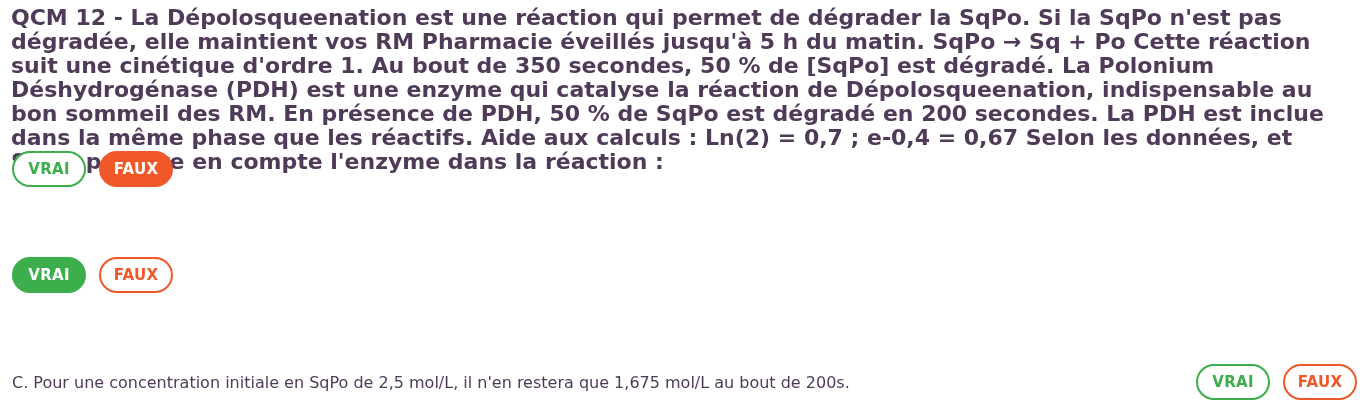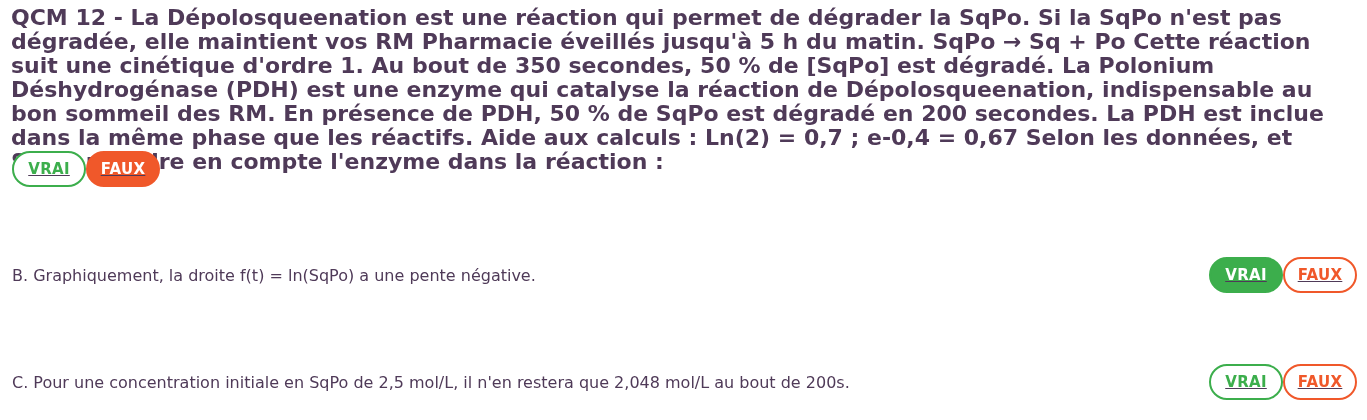--- a/index.html
+++ b/index.html
@@ -44,22 +44,22 @@
   .row-b{top:257px;}
   .row-c{top:364px;}
   .statement{
     font-size:16px;
     font-weight:normal;
     color:var(--text);
     white-space:nowrap;
   }
   .btn-group{
     display:flex;
+    gap:13px;
     flex:0 0 auto;
-    text-decoration:underline;
   }
   .btn{
     width:74px;
     height:36px;
     border-radius:18px;
     border:2px solid;
     background:var(--bg);
     display:flex;
     align-items:center;
     justify-content:center;
@@ -93,26 +93,25 @@
 <div class="question">QCM 12 - La Dépolosqueenation est une réaction qui permet de dégrader la SqPo. Si la SqPo n'est pas dégradée, elle maintient vos RM Pharmacie éveillés jusqu'à 5 h du matin. SqPo → Sq + Po Cette réaction suit une cinétique d'ordre 1. Au bout de 350 secondes, 50 % de [SqPo] est dégradé. La Polonium Déshydrogénase (PDH) est une enzyme qui catalyse la réaction de Dépolosqueenation, indispensable au bon sommeil des RM. En présence de PDH, 50 % de SqPo est dégradé en 200 secondes. La PDH est inclue dans la même phase que les réactifs. Aide aux calculs : Ln(2) = 0,7 ; e-0,4 = 0,67 Selon les données, et SANS prendre en compte l'enzyme dans la réaction :</div>
 
 <div class="row row-a">
   <div class="btn-group">
     <button class="btn btn-vrai">VRAI</button>
     <button class="btn btn-faux filled">FAUX</button>
   </div>
 </div>
 
 <div class="row row-b">
-  <div class="statement">B. Graphiquement, la droite f(t) = ln(SqPo) a une pente négative.</div>
   <div class="btn-group">
     <button class="btn btn-vrai filled">VRAI</button>
     <button class="btn btn-faux">FAUX</button>
   </div>
 </div>
 
 <div class="row row-c">
-  <div class="statement">C. Pour une concentration initiale en SqPo de 2,5 mol/L, il n'en restera que 2,048 mol/L au bout de 200s.</div>
+  <div class="statement">C. Pour une concentration initiale en SqPo de 2,5 mol/L, il n'en restera que 1,675 mol/L au bout de 200s.</div>
   <div class="btn-group">
     <button class="btn btn-vrai">VRAI</button>
     <button class="btn btn-faux">FAUX</button>
   </div>
 </div>
 
 </body></html>

